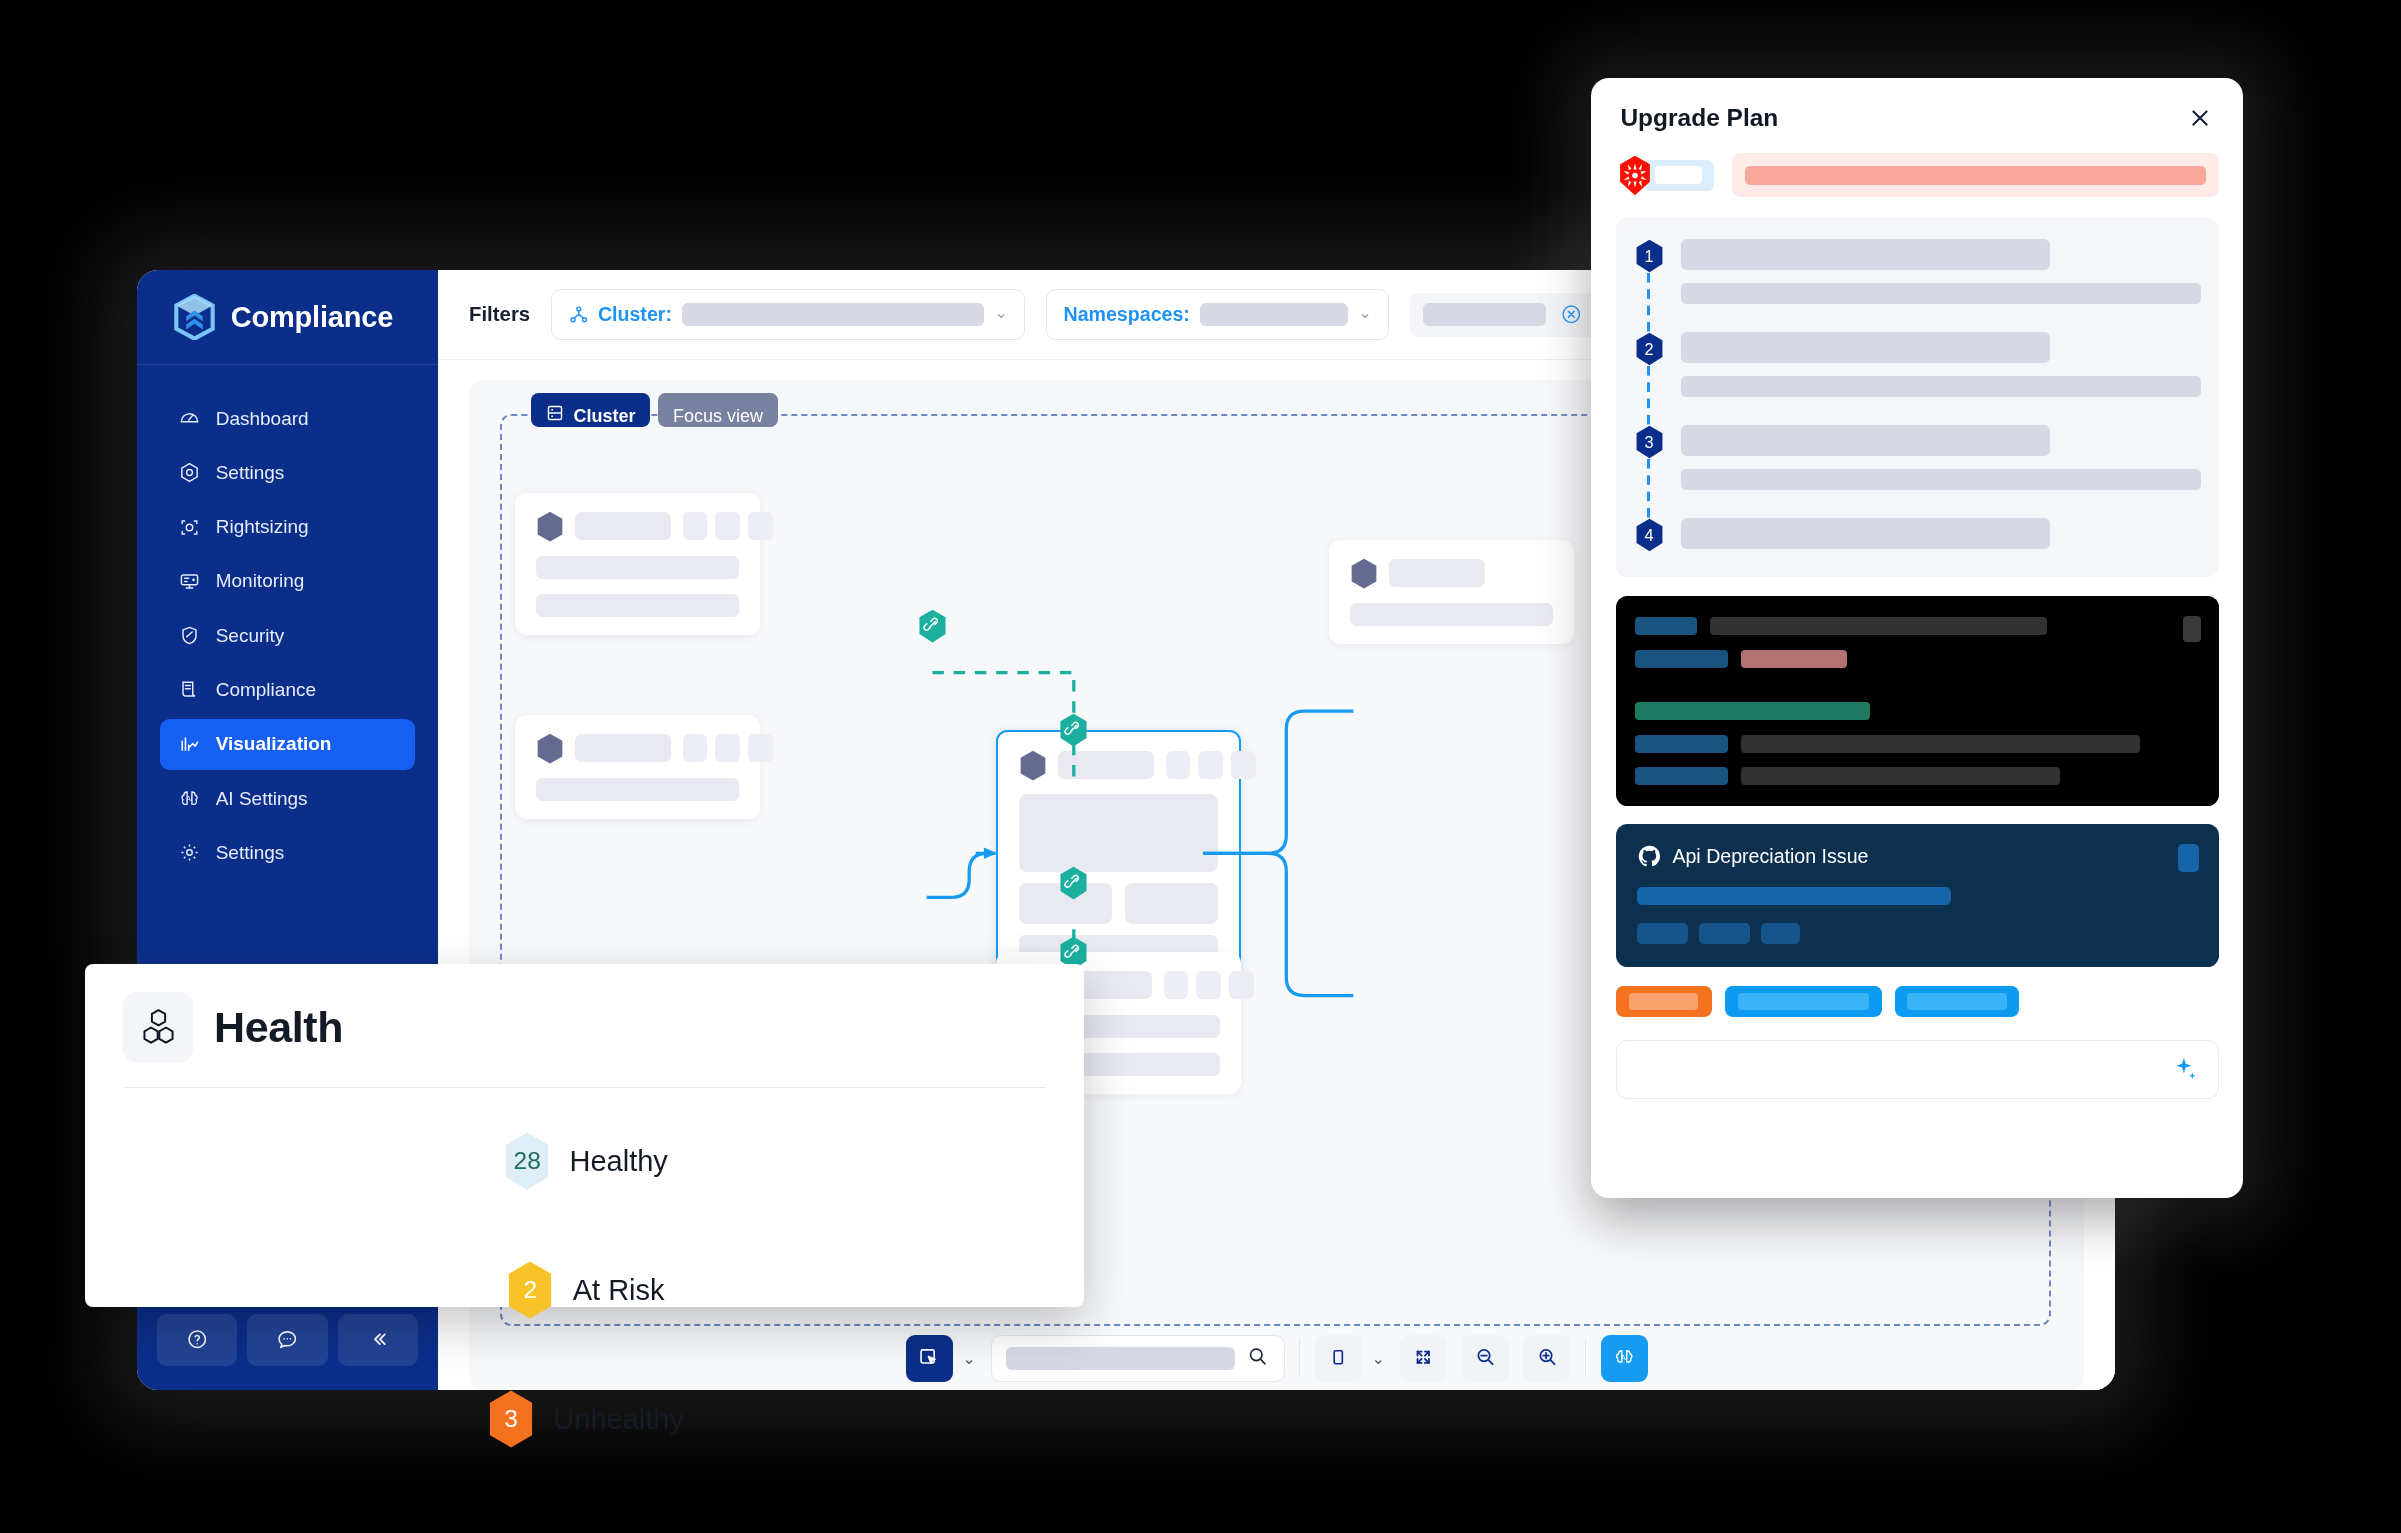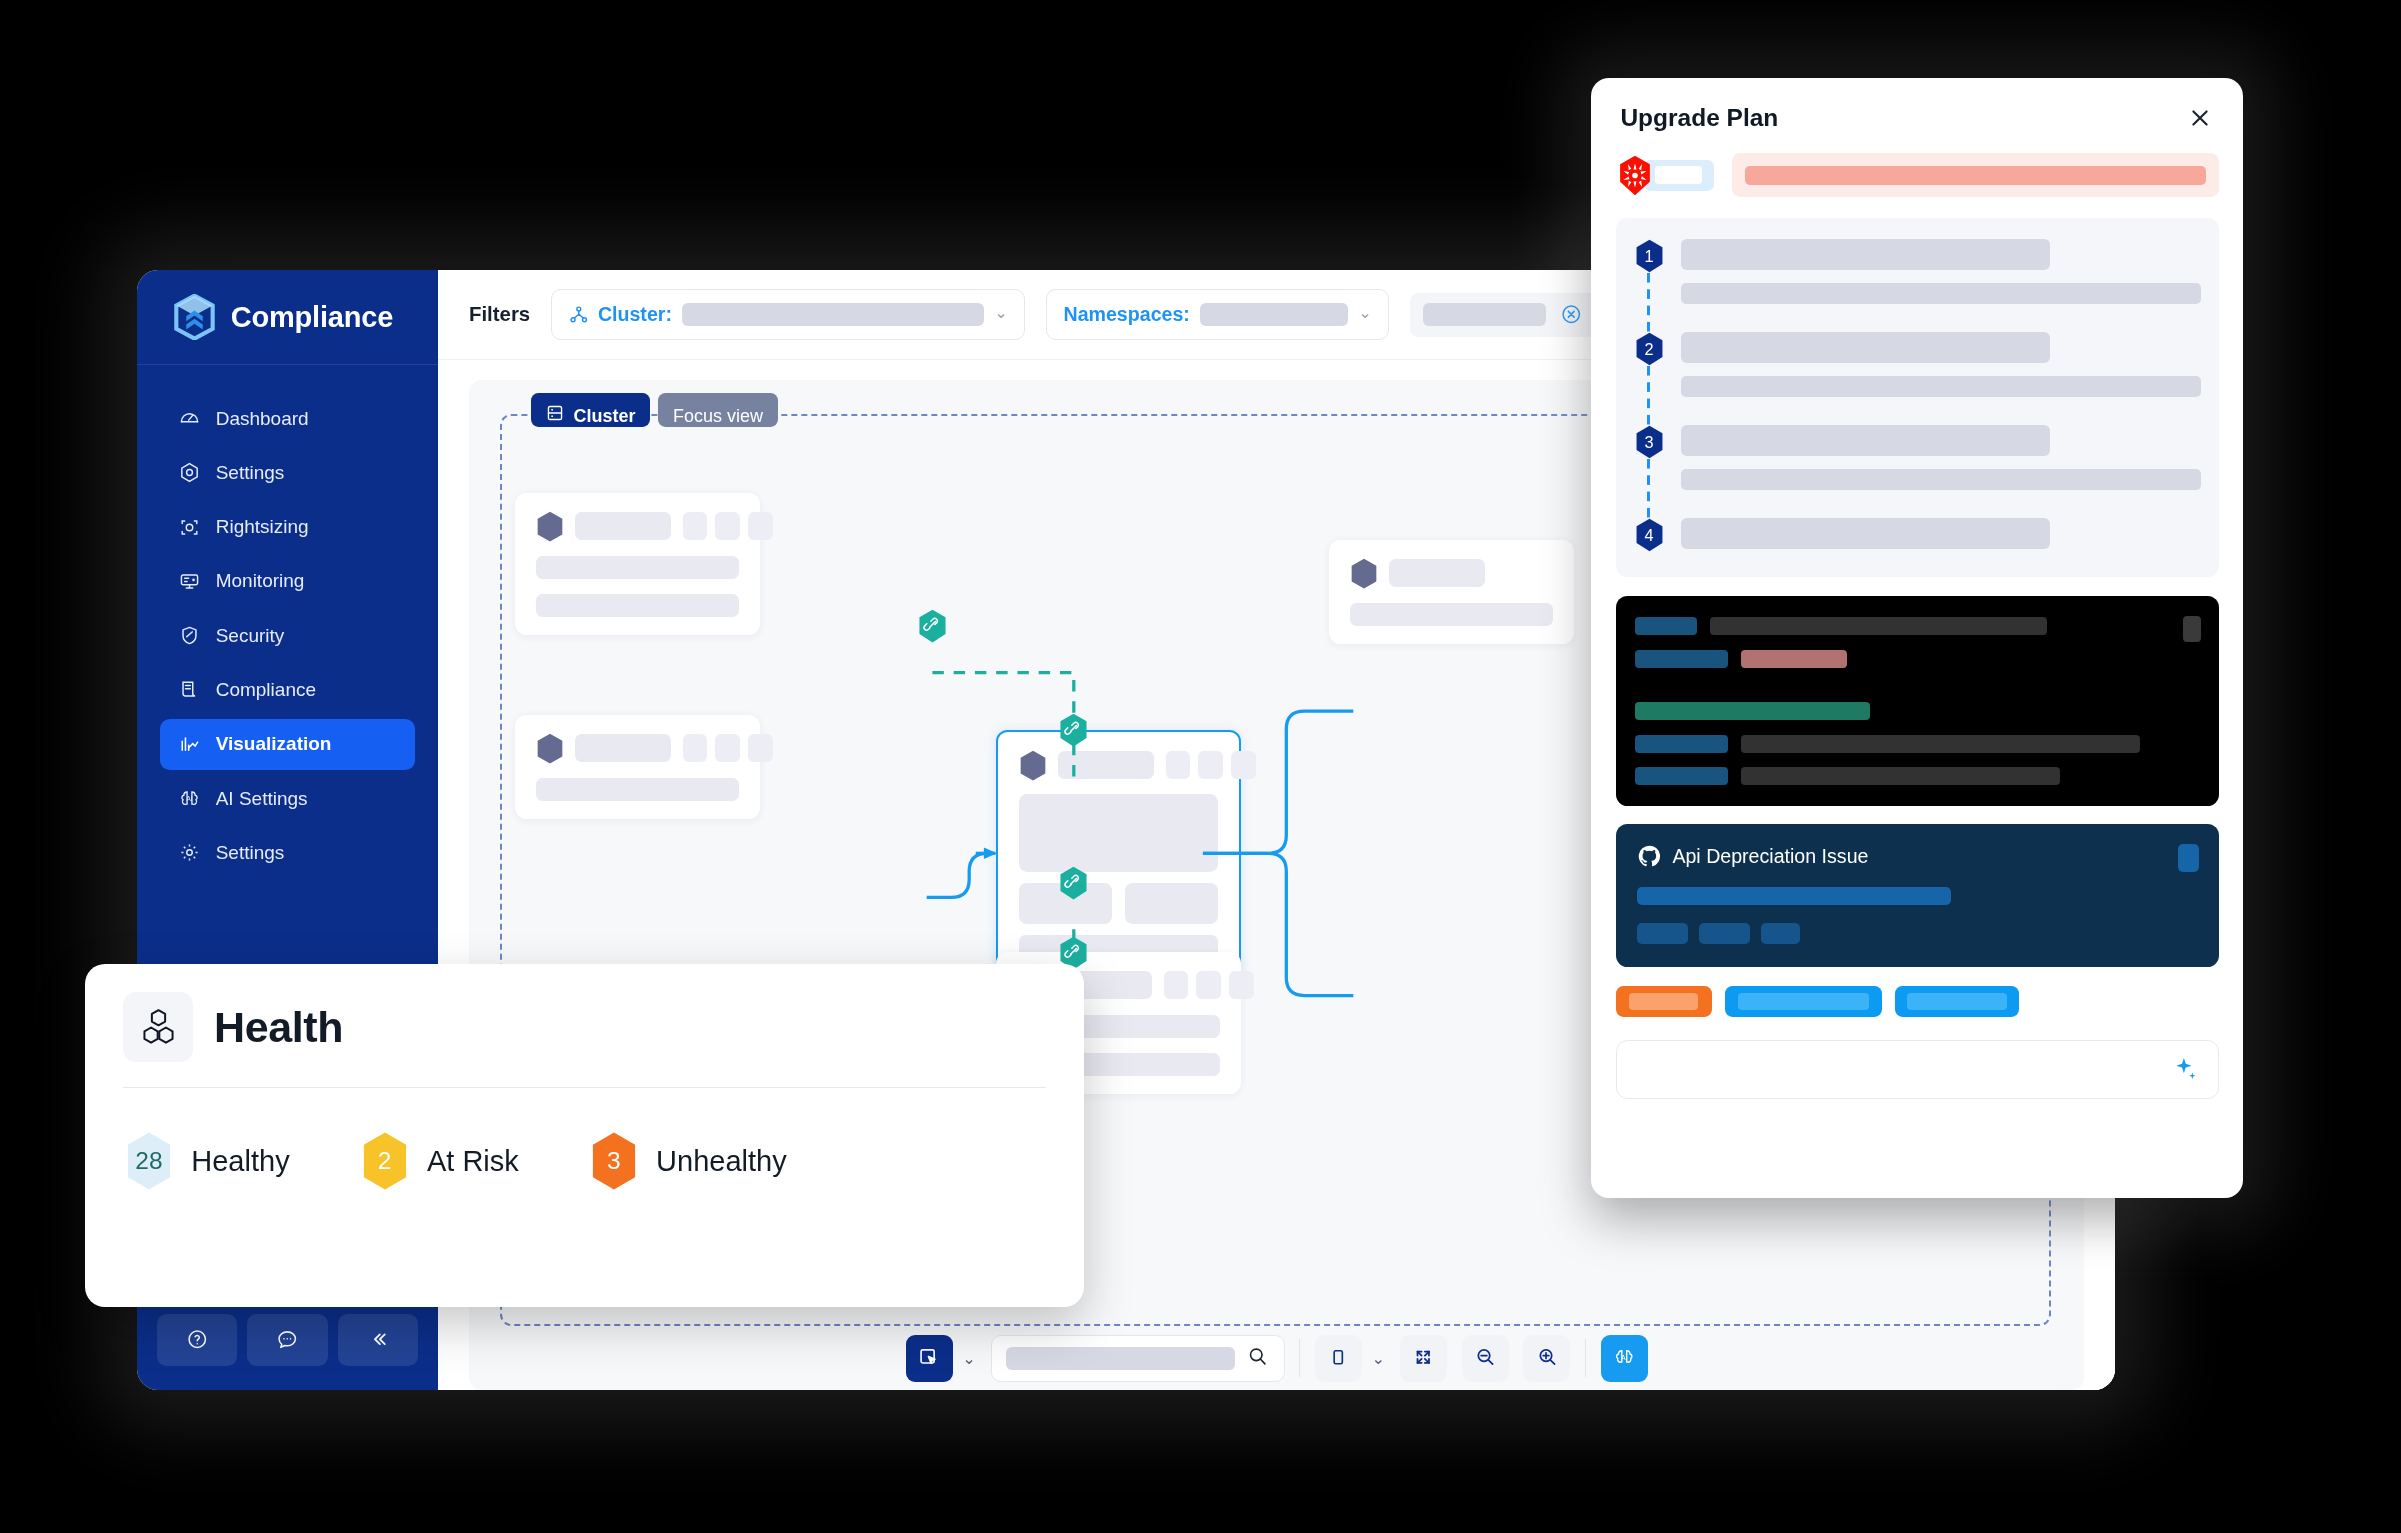--- a/index.html
+++ b/index.html
@@ -149,33 +149,33 @@
   .tb-search {
     height: 47px; width: 294px; border:0.8px solid #E4E7EE; border-radius: 9.8px; background:#fff;
     display:flex; align-items:center; padding: 0 14.7px; gap: 11.4px;
   }
   .tb-search .sk-val { flex:1; height: 23px; }
   .tb-sep { width:0.8px; height: 38px; background:#E1E5EC; }
 
   
   .health-card {
     position:absolute; left: 85px; top: 964px; width: 999px; height: 343px;
-    background:#fff; border-radius: 20px;
+    background:#fff; border-radius: 8px;
     box-shadow: 0 18px 49px rgba(0,0,0,0.22);
     padding: 28px 38px; z-index: 30;
   }
   .health-head { display:flex; align-items:center; gap: 21px; }
   .health-ico {
     width: 70px; height: 70px; border-radius: 13px; background:#F4F5F8;
     display:flex; align-items:center; justify-content:center;
   }
   .health-ico svg { width: 43px; height: 43px; }
   .health-title { font-size: 43px; font-weight:700; color:#131B26; letter-spacing:-0.4px; }
   .health-rule { height:0.8px; background:#E7E9EF; margin: 24.5px 0 0 0; }
-  .health-stats { display:flex; align-items:center; gap: 69px; padding-top: 44px; }
+  .health-stats { display:flex; align-items:center; gap: 69px; padding-top: 44px; flex-direction: column; }
   .stat { display:flex; align-items:center; gap: 16.3px; }
   .hexbadge { position:relative; width: 52px; height: 60px; flex:0 0 52px;
     display:flex; align-items:center; justify-content:center; }
   .hexbadge svg { position:absolute; inset:0; width:100%; height:100%; }
   .hexbadge span { position:relative; font-size: 24.5px; font-weight: 500; }
   .stat-label { font-size: 29px; color:#131B26; white-space:nowrap; }
 
   
   .plan-panel {
     position:absolute; left: 1591px; top: 78px; width: 652px; height: 1120px;

